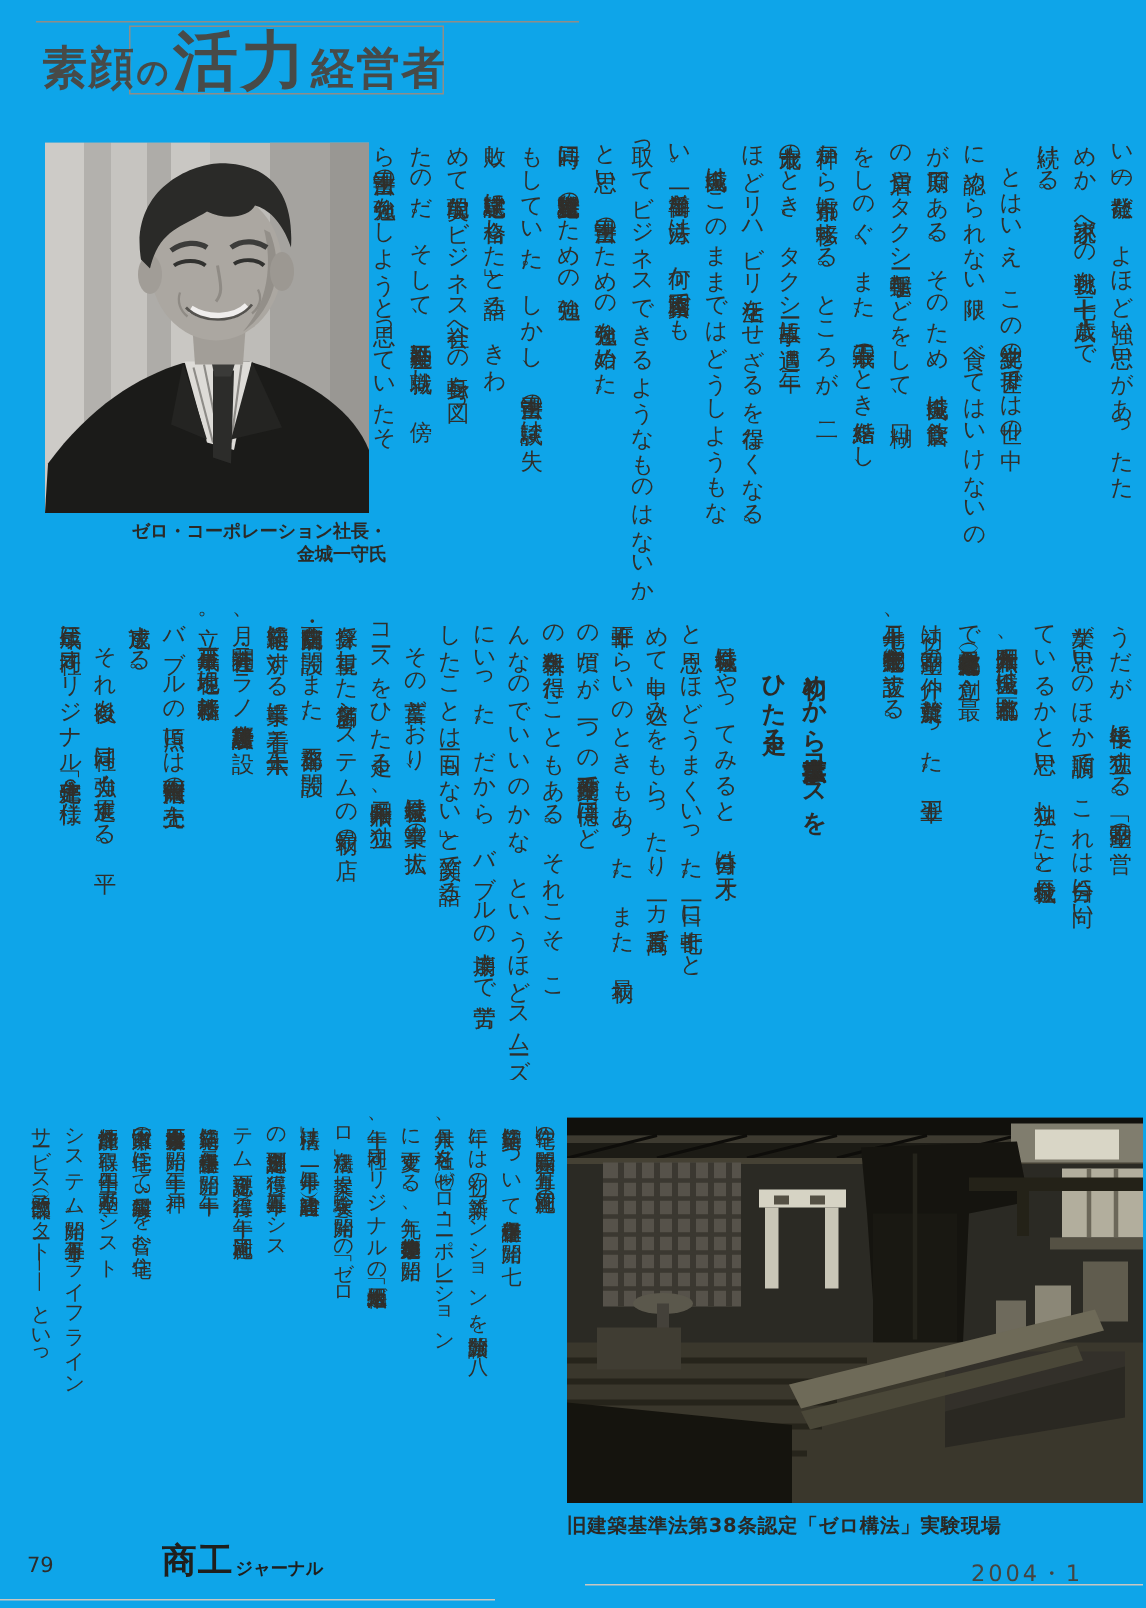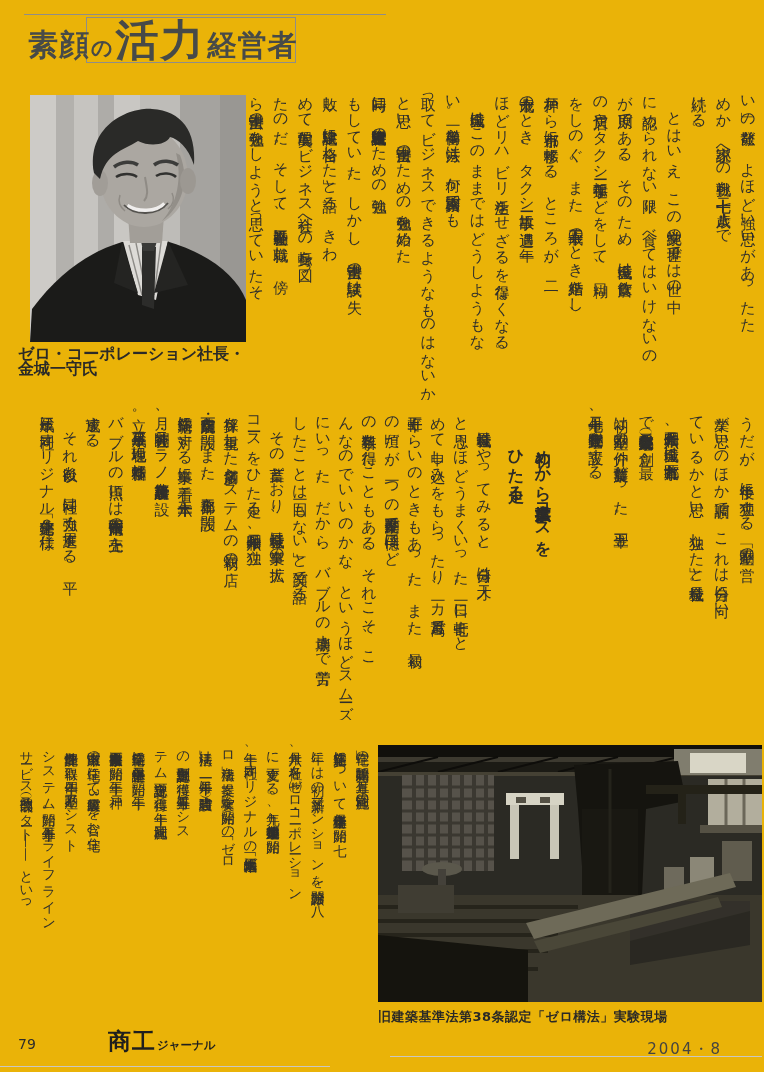--- a/index.html
+++ b/index.html
@@ -1,32 +1,32 @@
 <!DOCTYPE html>
 <html><head>
 <meta charset="utf-8">
 <style>
   html,body{margin:0;padding:0;}
   body{background:#d8d6d2;font-family:"DejaVu Sans","Liberation Sans",sans-serif;}
-  .page{position:relative;width:764px;height:1072px;background:#eab308;overflow:hidden;}
+  .page{position:relative;width:764px;height:1072px;background:#0ea5e9;overflow:hidden;}
 
   
   .top-rule{position:absolute;left:24px;top:14px;width:362px;height:1px;background:#8f8d88;}
   .title-box{position:absolute;left:86px;top:17px;width:208px;height:44px;border:1px solid #8f8d88;}
   .title{position:absolute;left:28px;top:12px;display:flex;align-items:baseline;color:#474a48;}
   .title .t1{font-size:30px;font-weight:bold;letter-spacing:1px;}
   .title .t2{font-size:21px;font-weight:bold;margin:0 1px;}
   .title .t3{font-size:43px;font-weight:900;letter-spacing:2px;margin:0 2px;}
   .title .t4{font-size:29px;font-weight:bold;letter-spacing:1px;}
 
   
   .portrait{position:absolute;left:30px;top:95px;width:216px;height:247px;}
   .portrait svg{display:block;width:100%;height:100%;}
-  .portrait-caption{position:absolute;left:18px;top:347px;width:240px;text-align:left;
-    font-size:16px;line-height:14.5px;font-weight:bold;color:#2b2a27;white-space:pre-line;}
+  .portrait-caption{position:absolute;left:18px;top:347px;width:240px;text-align:right;
+    font-size:12px;line-height:14.5px;font-weight:bold;color:#2b2a27;white-space:pre-line;}
 
   
   .vtext{position:absolute;writing-mode:vertical-rl;text-orientation:mixed;white-space:pre-line;
     color:#302f2b;font-family:"DejaVu Serif","Liberation Serif",serif;overflow:hidden;}
   .v-top{left:240px;top:86px;width:520px;height:314px;font-size:15px;line-height:24.6px;}
   .v-mid1{left:581px;top:406px;width:178px;height:314px;font-size:15px;line-height:25.2px;}
   .v-head{left:497px;top:406px;width:60px;height:314px;font-size:16px;line-height:27px;font-weight:bold;
     font-family:"DejaVu Sans","Liberation Sans",sans-serif;color:#2c2b28;}
   .v-mid2{left:33px;top:406px;width:462px;height:314px;font-size:15px;line-height:23px;}
   .v-bottom{left:16px;top:742px;width:358px;height:292px;font-size:13.5px;line-height:22.4px;}
@@ -210,15 +210,15 @@
   </div>
   <div class="photo-caption">旧建築基準法第38条認定「ゼロ構法」実験現場</div>
 
   <div class="rule-right"></div>
   <div class="rule-left"></div>
   <div class="footer-page">79</div>
   <div class="footer-logo">
       <span class="logo-b">商工</span>
       <span class="logo-s">ジャーナル</span>
     </div>
-  <div class="footer-issue">2004・8</div>
+  <div class="footer-issue">2004・1</div>
 
 </div>
 
 </body></html>

